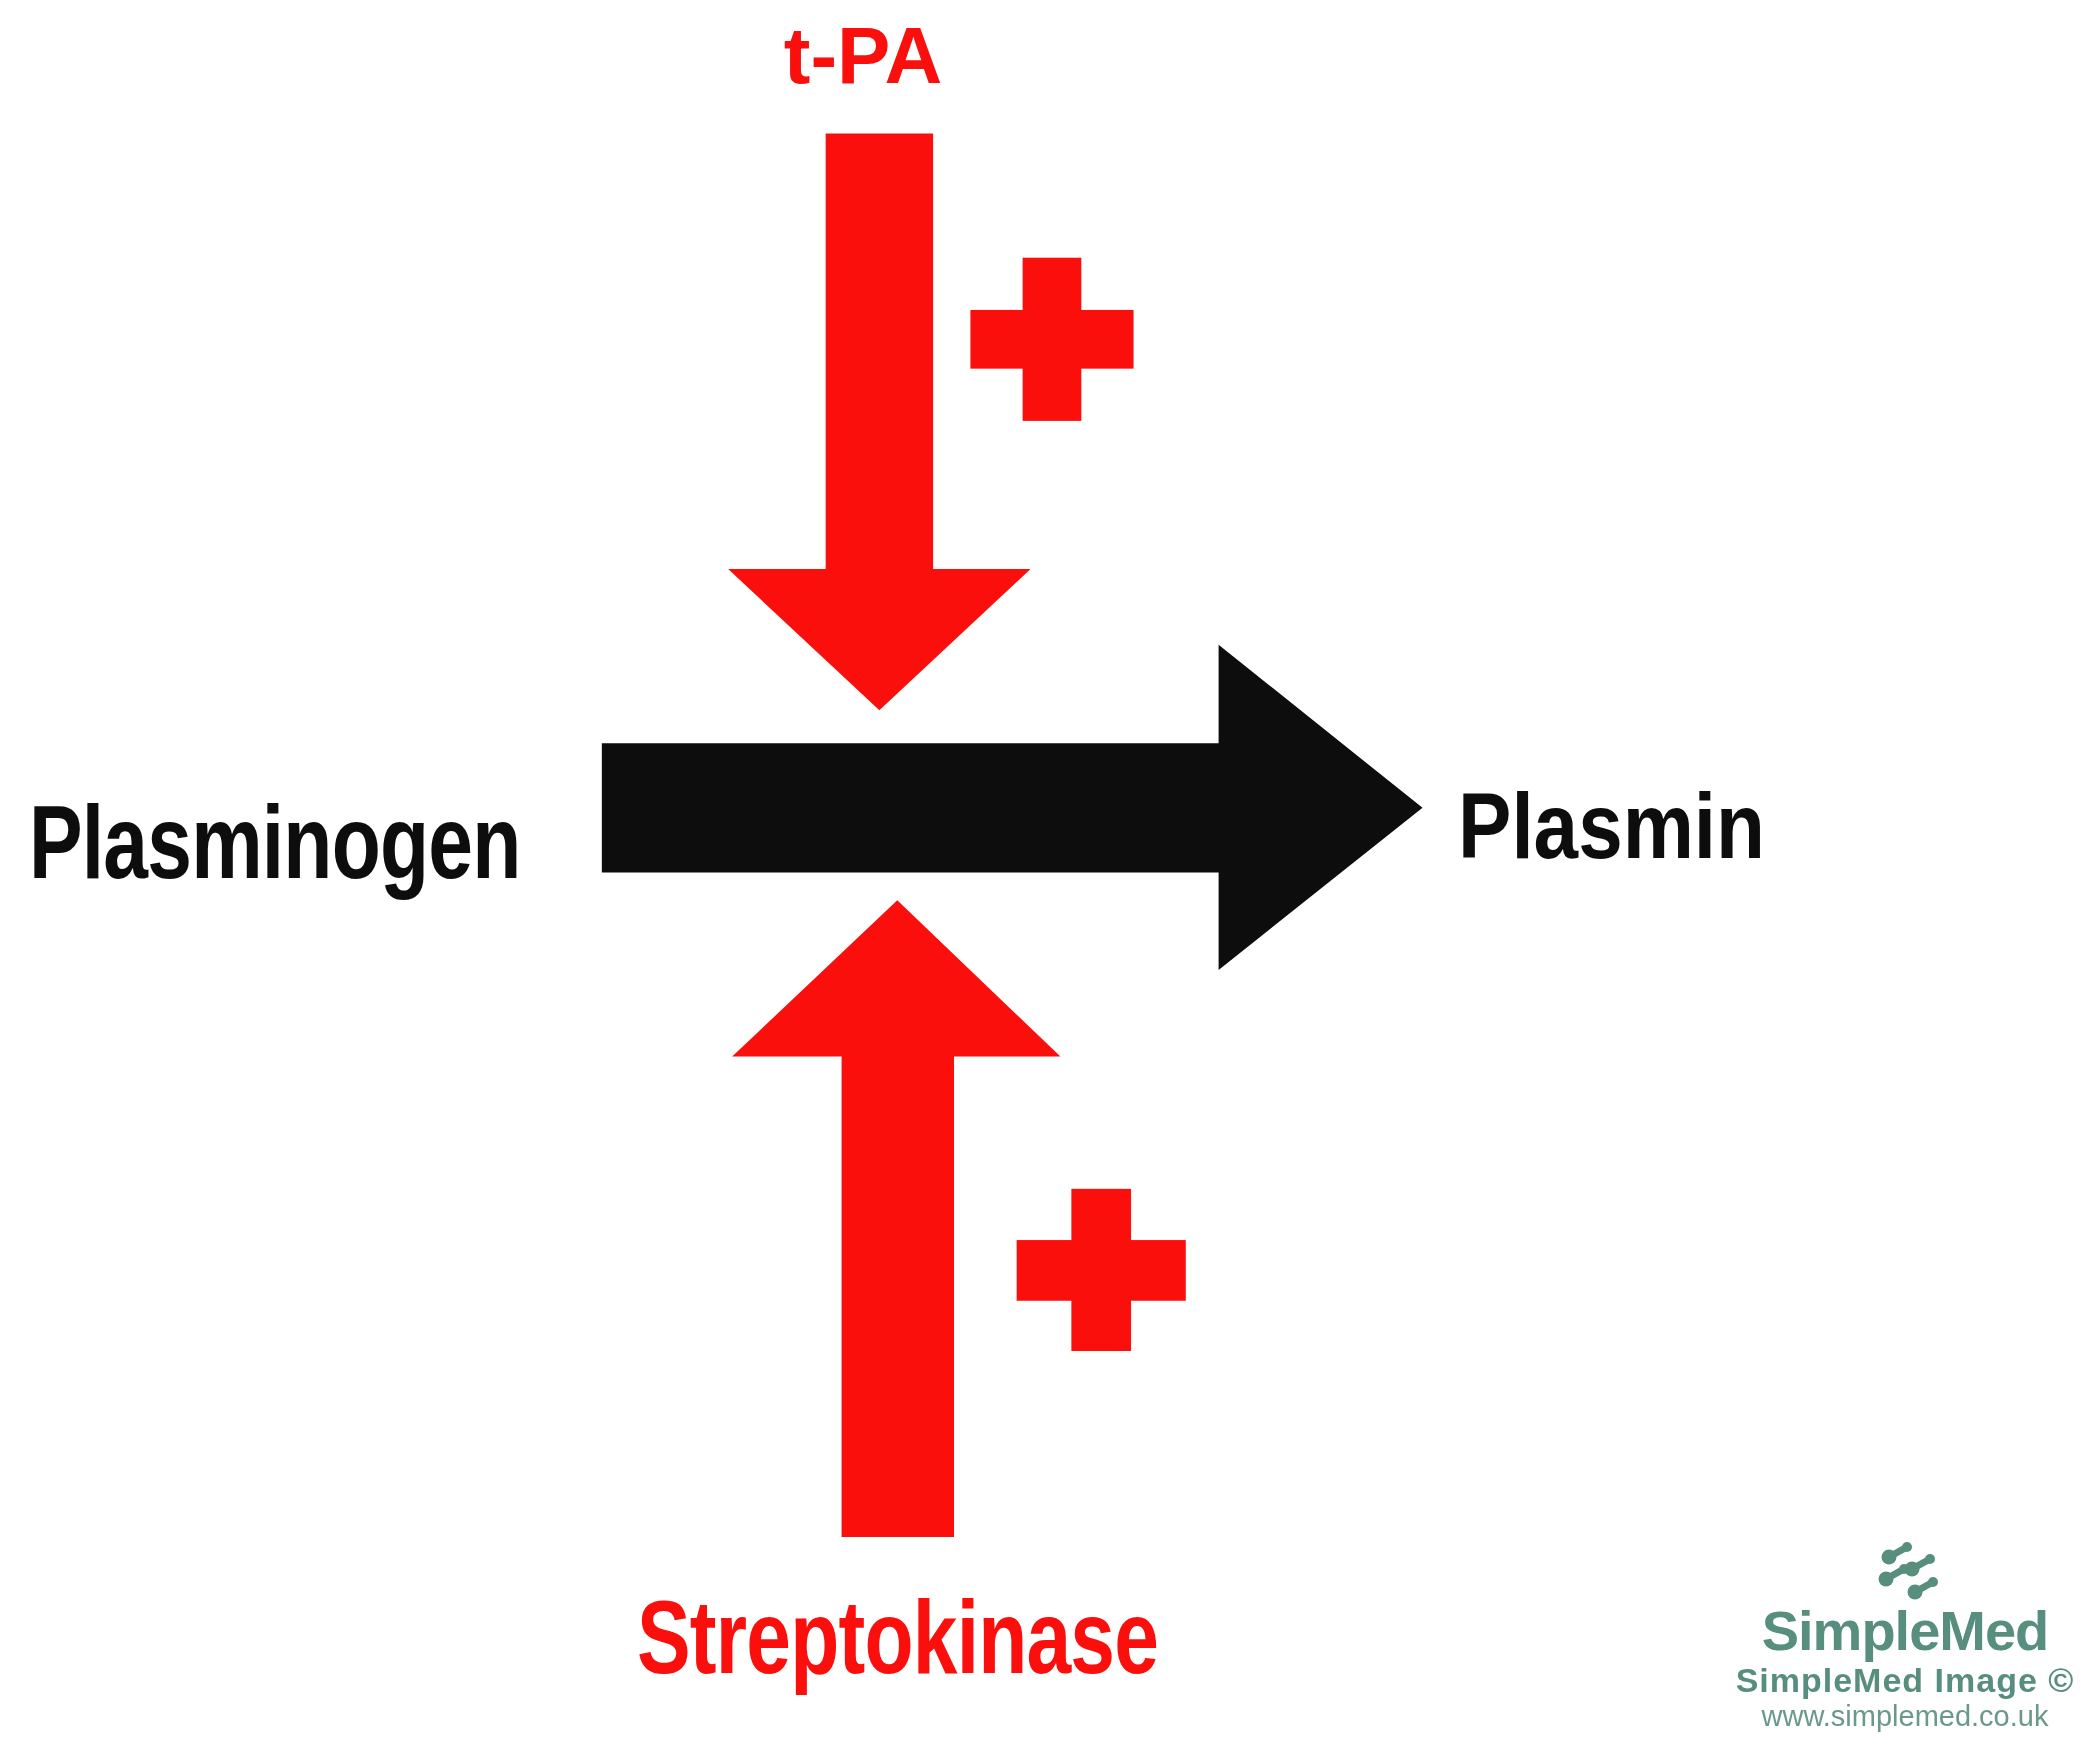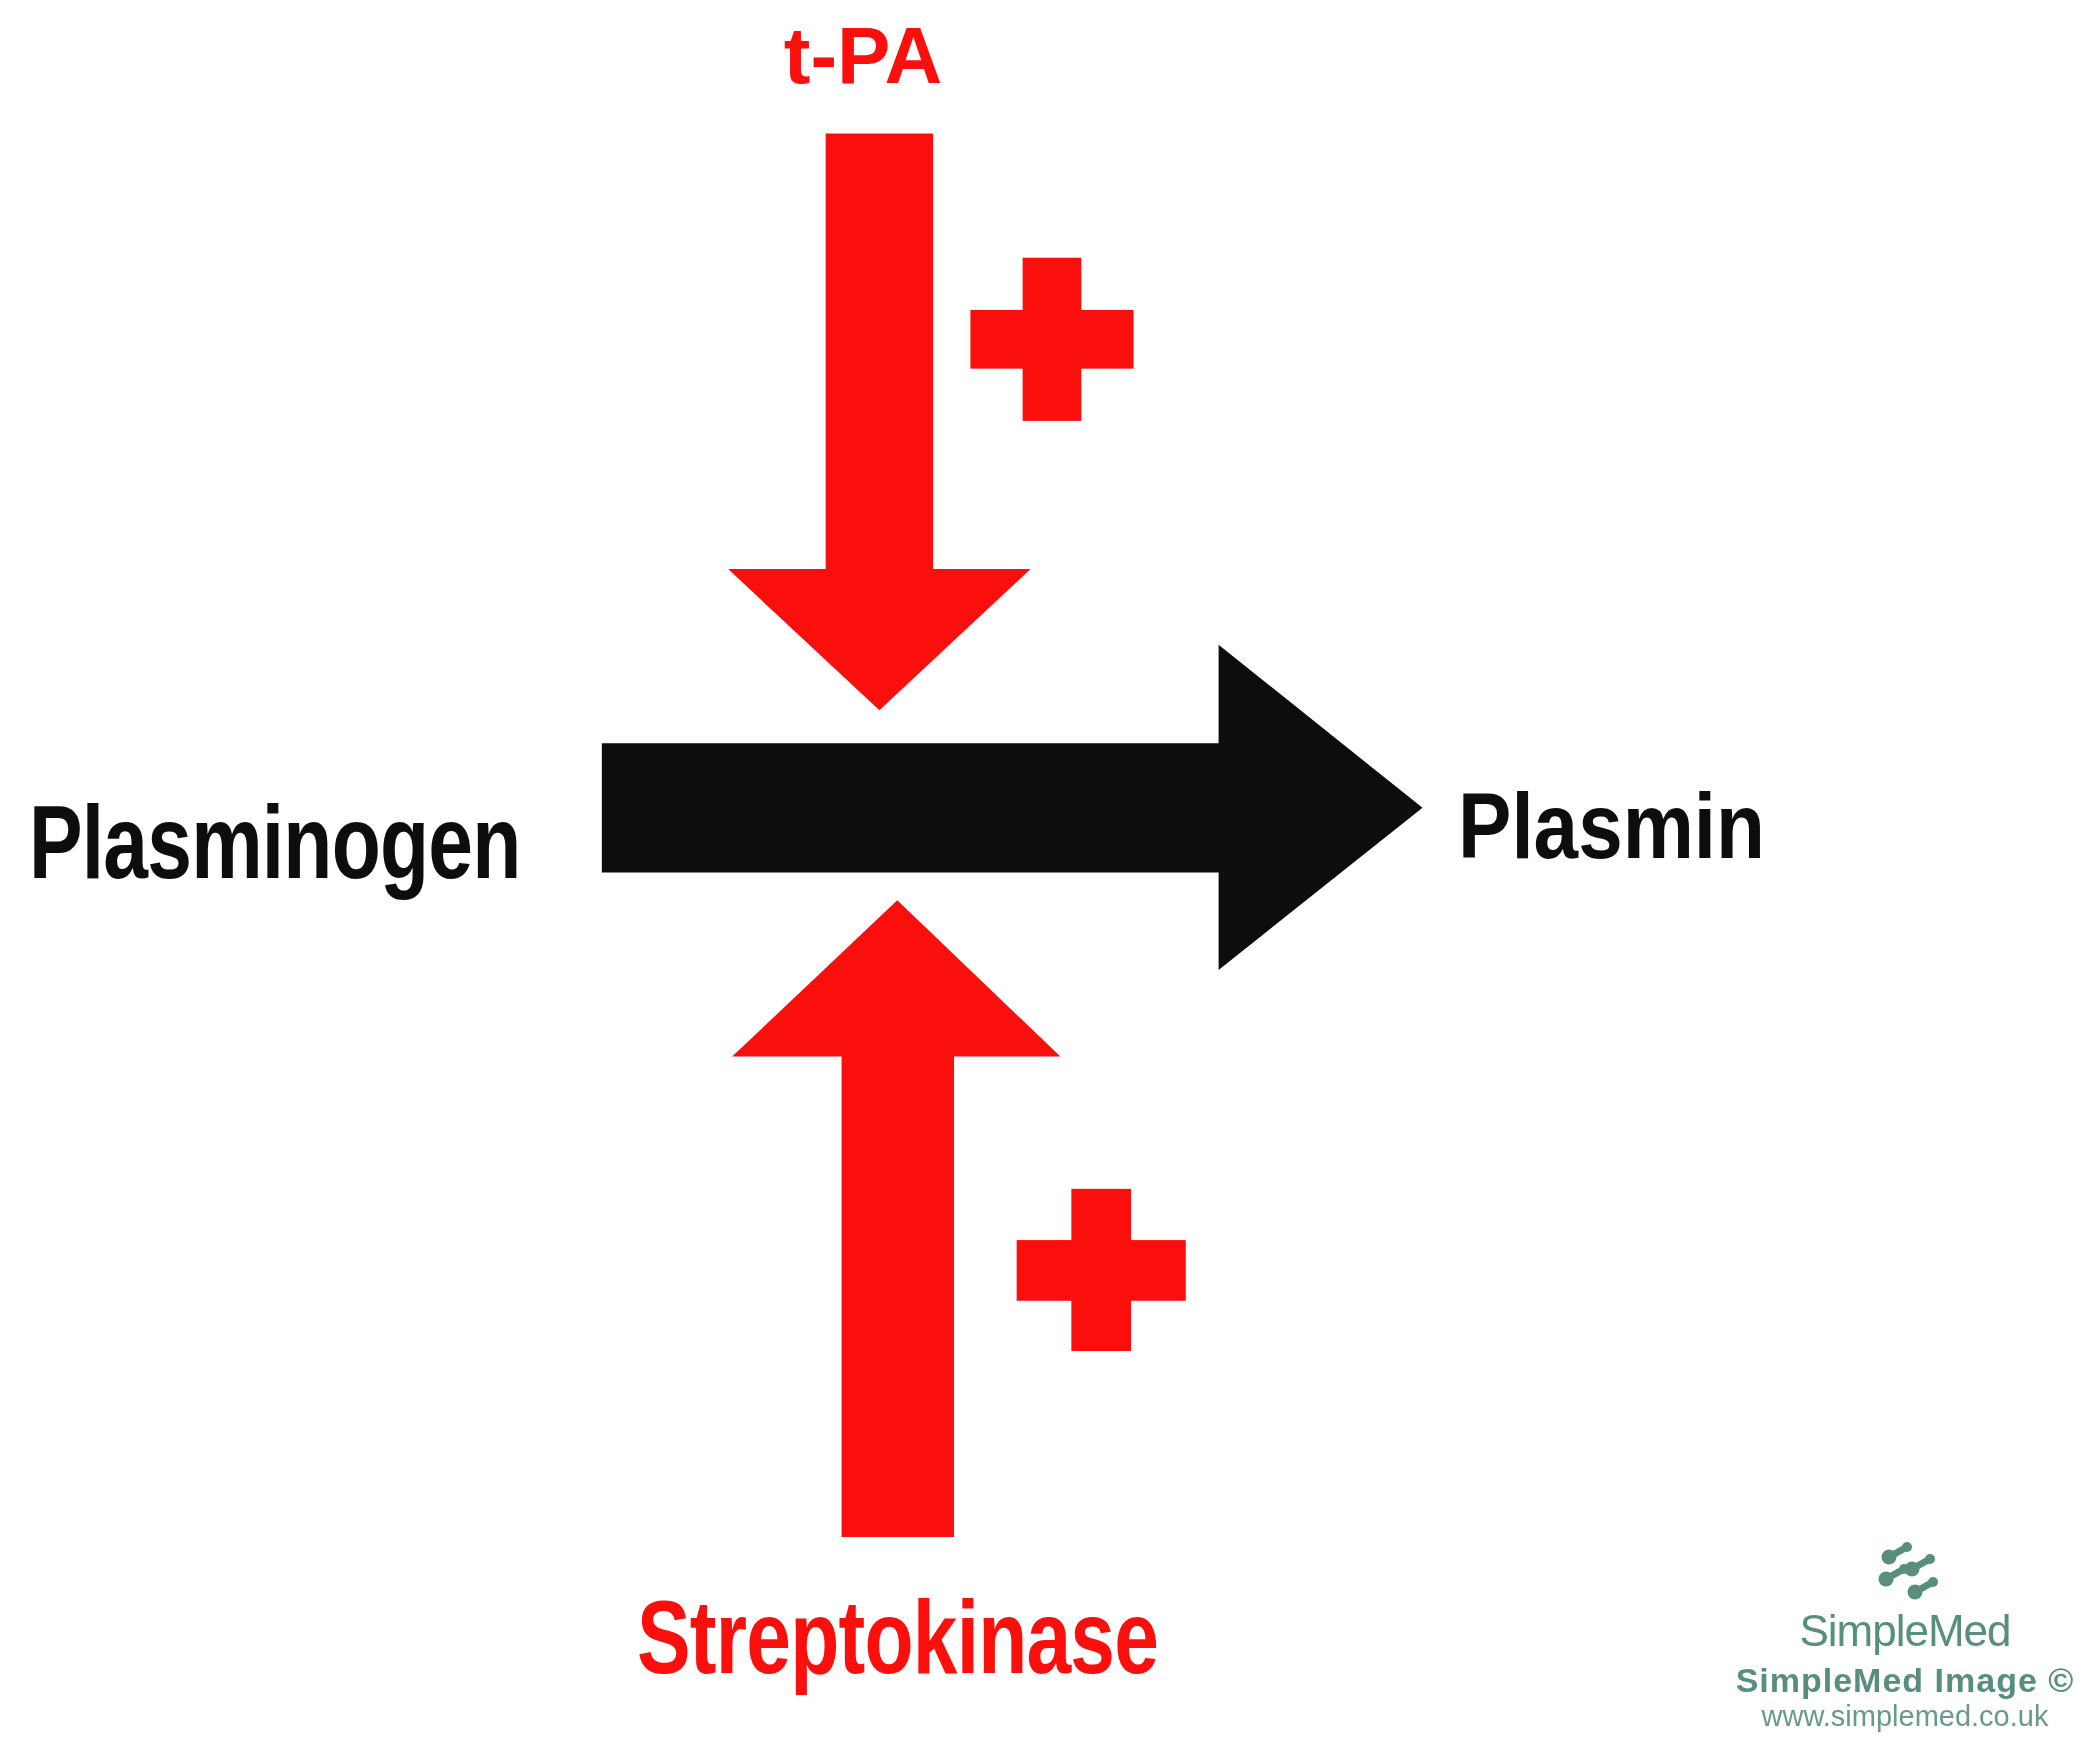--- a/index.html
+++ b/index.html
@@ -51,21 +51,21 @@
 
   .watermark {
     position: absolute;
     left: 1726px; top: 1540px; width: 358px;
     text-align: center;
     color: var(--brand-teal, #578e7e);
   }
   .molecule { display: block; margin: 0 auto; }
   .molecule .bond   { stroke: var(--brand-teal, #578e7e); stroke-width: 7; stroke-linecap: round; }
   .molecule .atom   { fill: var(--brand-teal, #578e7e); }
-  .wm-brand  { font-weight: normal; font-size: 44px; line-height: 58px; letter-spacing: -1px; }
+  .wm-brand  { font-weight: bold; font-size: 56px; line-height: 58px; letter-spacing: -1px; }
   .wm-notice { font-weight: bold; font-size: 34px; line-height: 40px; letter-spacing: 1px; }
   .wm-url    { font-size: 29px; line-height: 32px; color: var(--brand-teal-light, #69998a); }
 </style>
 </head>
 <body>
 
 <div class="canvas">
 
   <svg class="shapes" width="2094" height="1746" viewBox="0 0 2105 1755">
 

